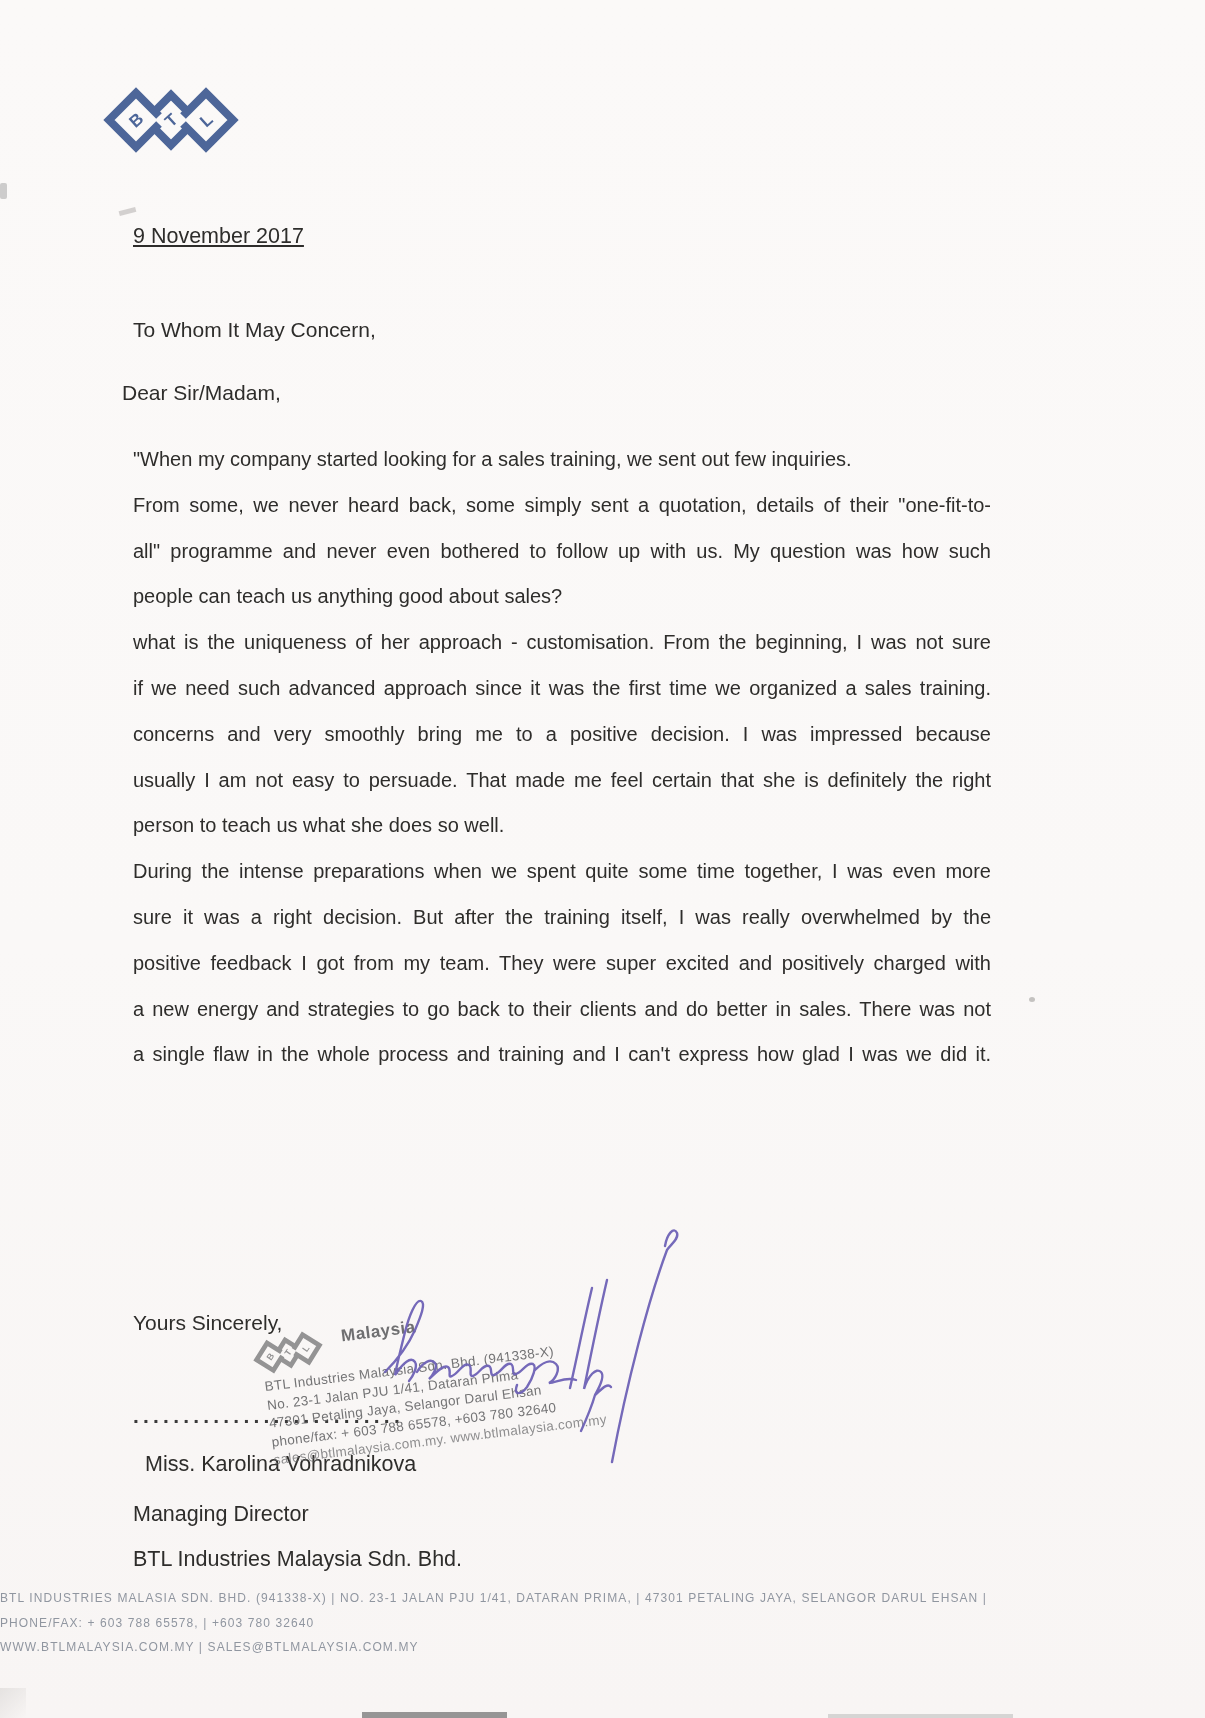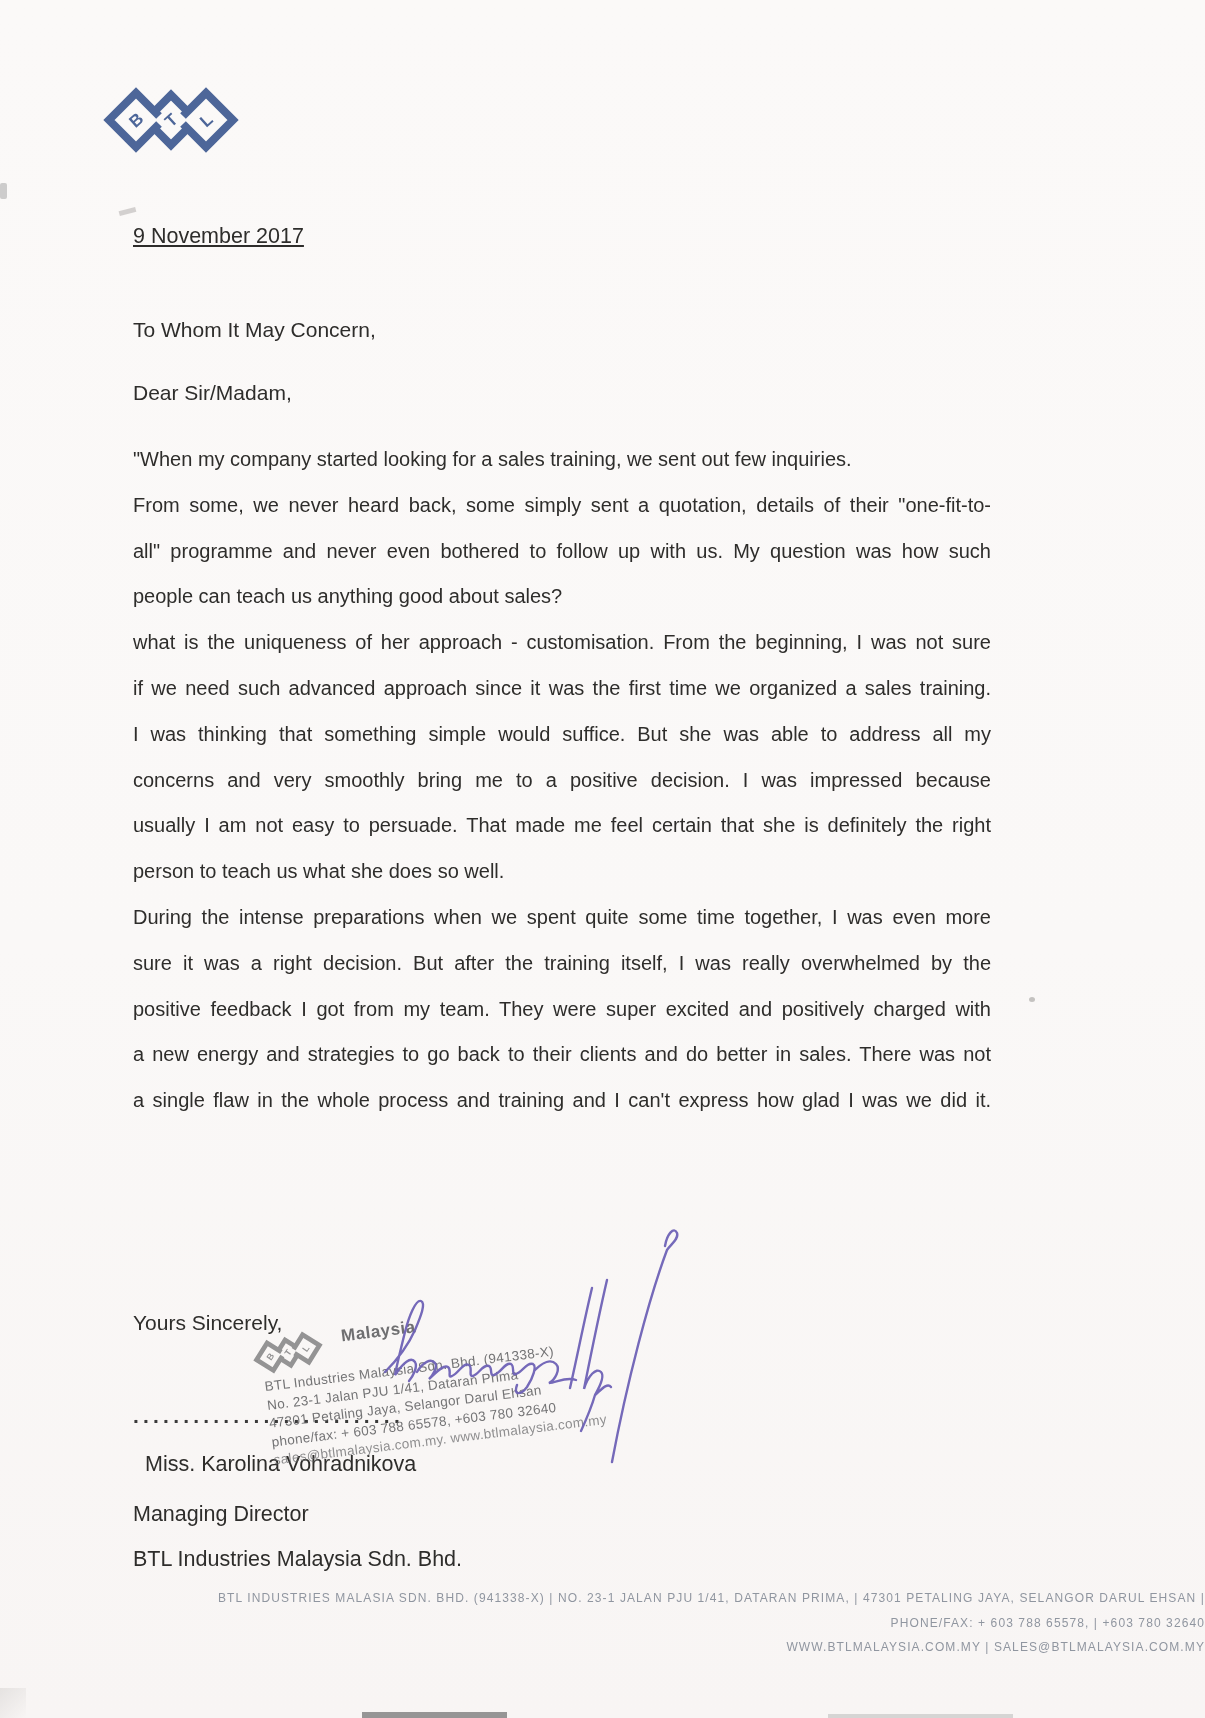--- a/index.html
+++ b/index.html
@@ -9,21 +9,21 @@
     overflow:hidden;
     font-family:"Liberation Sans",sans-serif;
     color:#2e2d2b;
   }
   .abs{position:absolute;}
   
   .logo{left:96px;top:72px;width:150px;height:90px;}
   
   .date{left:133px;top:224px;font-size:21.5px;text-decoration:underline;}
   .sal1{left:133px;top:318px;font-size:21px;}
-  .sal2{left:133px;top:381px;font-size:21px;}
+  .sal2{left:122px;top:381px;font-size:21px;}
   .body-text{left:133px;top:437px;width:858px;font-size:20px;}
   .bl{height:45.8px;line-height:45.8px;white-space:nowrap;}
   .bl.j{white-space:normal;text-align:justify;text-align-last:justify;}
   .closing{left:133px;top:1311px;font-size:21px;text-align:right;}
   .dotted{left:133px;top:1404px;font-size:21px;font-weight:bold;letter-spacing:4.2px;color:#3a3a3a;z-index:1;}
   .sig-name{left:145px;top:1452px;font-size:21.5px;z-index:1;}
   .sig-title{left:133px;top:1502px;font-size:21.5px;}
   .sig-company{left:133px;top:1547px;font-size:21.5px;}
   
   .stamp{
@@ -32,21 +32,21 @@
     color:#69696b;opacity:.92;
   }
   .stamp-head{display:flex;align-items:flex-start;}
   .stamp-logo{width:78px;height:48px;transform:rotate(-6deg);opacity:.85;}
   .stamp-country{margin-left:16px;margin-top:6px;font-size:17px;font-weight:bold;color:#646466;letter-spacing:.5px;}
   .stamp-lines{margin-top:0;margin-left:12px;font-size:13.5px;line-height:18.5px;letter-spacing:.3px;}
   .stamp-lines div:last-child{opacity:.8;}
   
   .signature{left:355px;top:1212px;width:345px;height:265px;z-index:3;}
   
-  .footer{left:0;top:1586px;width:1205px;text-align:right;color:#9096a0;
+  .footer{left:0;top:1586px;width:1205px;text-align:left;color:#9096a0;
     font-size:12px;letter-spacing:1.1px;line-height:24.5px;}
   
   .art{background:#a7a7a7;}
   .art1{left:0;top:183px;width:7px;height:16px;opacity:.55;border-radius:2px;}
   .art2{left:119px;top:209px;width:17px;height:5px;background:#c9c6c4;transform:rotate(-14deg);opacity:.8;}
   .art3{left:1029px;top:997px;width:6px;height:5px;background:#c4c2c0;border-radius:50%;}
   .art4{left:362px;top:1712px;width:145px;height:6px;background:#7d7d7d;opacity:.8;}
   .art5{left:828px;top:1714px;width:185px;height:4px;background:#b9b9b9;opacity:.55;}
   .art6{left:0;top:1688px;width:26px;height:30px;background:linear-gradient(135deg,#d9d6d4,transparent);opacity:.6;}
 </style>
@@ -73,21 +73,20 @@
   <div class="abs sal1">To Whom It May Concern,</div>
   <div class="abs sal2">Dear Sir/Madam,</div>
 
   <div class="abs body-text">
     <div class="bl">"When my company started looking for a sales training, we sent out few inquiries.</div>
     <div class="bl j">From some, we never heard back, some simply sent a quotation, details of their "one-fit-to-</div>
     <div class="bl j">all" programme and never even bothered to follow up with us. My question was how such</div>
     <div class="bl">people can teach us anything good about sales?</div>
     <div class="bl j">what is the uniqueness of her approach - customisation. From the beginning, I was not sure</div>
     <div class="bl j">if we need such advanced approach since it was the first time we organized a sales training.</div>
-    <div class="bl j">I was thinking that something simple would suffice. But she was able to address all my</div>
     <div class="bl j">concerns and very smoothly bring me to a positive decision. I was impressed because</div>
     <div class="bl j">usually I am not easy to persuade. That made me feel certain that she is definitely the right</div>
     <div class="bl">person to teach us what she does so well.</div>
     <div class="bl j">During the intense preparations when we spent quite some time together, I was even more</div>
     <div class="bl j">sure it was a right decision. But after the training itself, I was really overwhelmed by the</div>
     <div class="bl j">positive feedback I got from my team. They were super excited and positively charged with</div>
     <div class="bl j">a new energy and strategies to go back to their clients and do better in sales. There was not</div>
     <div class="bl j">a single flaw in the whole process and training and I can't express how glad I was we did it.</div>
   </div>
 

